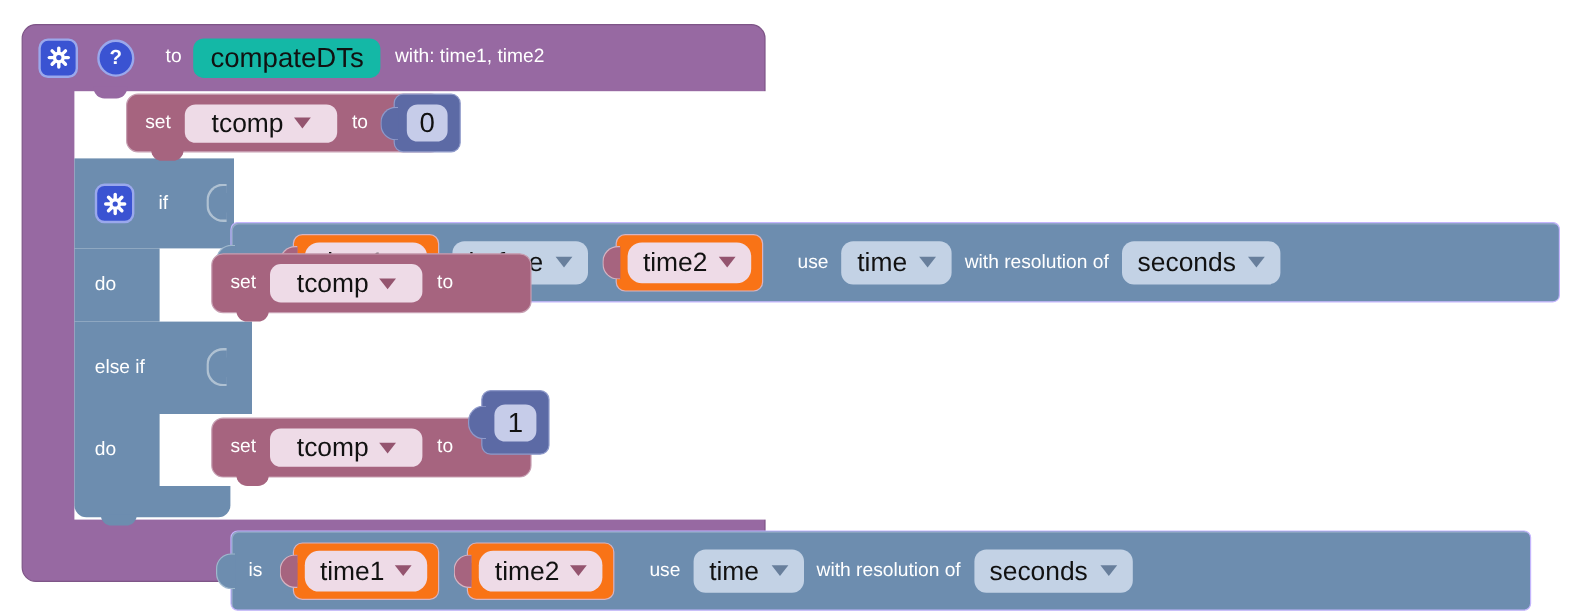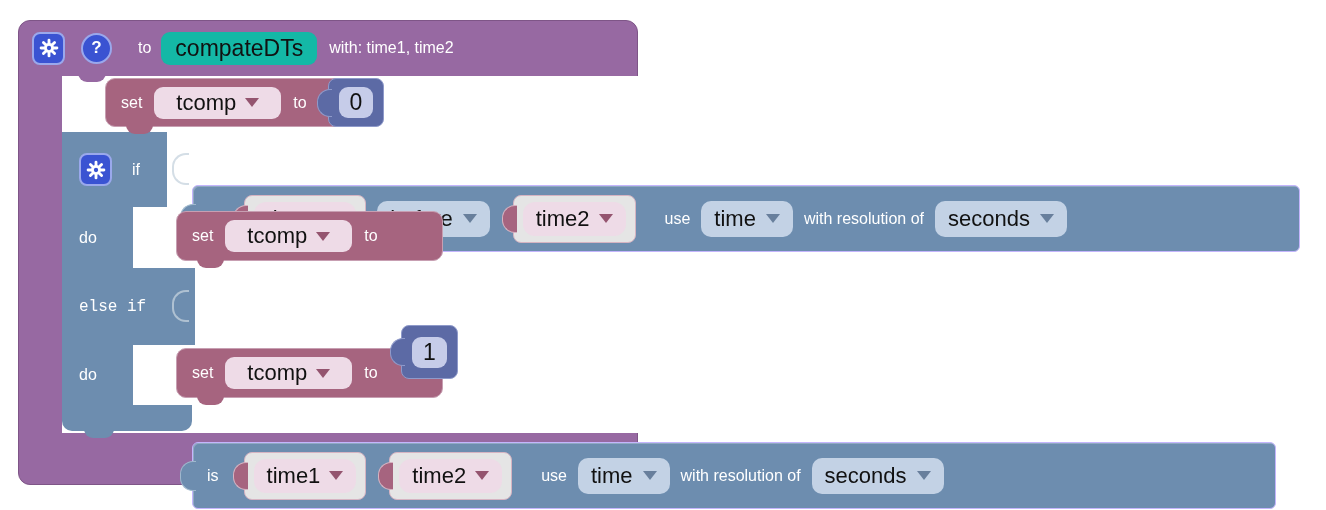--- a/index.html
+++ b/index.html
@@ -30,21 +30,21 @@
 
   
   .set-blk{background:#a6647f;border:1px solid #c79fb2;border-radius:10px;display:flex;
            align-items:center;padding:0 15px;gap:12px;z-index:4;margin-left:43px;}
   .set-blk::after{content:"";position:absolute;left:20px;bottom:-8px;width:27px;height:9px;
                   background:#a6647f;border-radius:0 0 9px 9px;}
   .fld-pink{background:#eedbe7;border-radius:9px;padding:3px 22px;display:flex;align-items:center;
             font-size:22px;color:#111;}
   .arr-pink{width:0;height:0;border-left:7px solid transparent;border-right:7px solid transparent;
             border-top:9px solid #94546f;margin-left:9px;}
-  .var-blk{position:relative;background:#e5e5e5;border:1px solid #d6b4c2;border-radius:8px;
+  .var-blk{position:relative;background:#f97316;border:1px solid #d6b4c2;border-radius:8px;
            padding:6px 9px;display:flex;align-items:center;z-index:5;}
   .var-blk::before{content:"";position:absolute;left:-12px;top:50%;transform:translateY(-50%);
                    width:14px;height:26px;background:#a6647f;border-radius:13px 0 0 13px;
                    border:1px solid #d6b4c2;border-right:none;}
   .var-blk .fld-pink{border-radius:12px;padding:4px 13px;}
 
   
   .num-blk{position:relative;background:#5c6aa5;border:1px solid #8f9aca;border-radius:8px;
            display:flex;align-items:center;justify-content:center;z-index:5;}
   .num-blk::before{content:"";position:absolute;left:-12px;top:50%;transform:translateY(-50%);
@@ -109,21 +109,21 @@
     <span class="fld-pink">
       <span>tcomp</span>
       <span class="arr-pink"></span>
     </span>
     <span class="lbl">to</span>
   </div>
   <div class="abs num-blk" style="left:328px;top:78px;width:56px;height:49px;">
     <span class="num-fld">0</span>
   </div>
 
-  <div class="abs if-part if-row-label" style="left:62px;top:132px;width:105px;height:75px;">
+  <div class="abs if-part if-row-label" style="left:62px;top:132px;width:133px;height:75px;">
     <div class="icon-gear">
       <svg width="20" height="20" viewBox="-12 -12 24 24">
         <g stroke="#fff" stroke-width="3.4" stroke-linecap="round">
           <line x1="0" y1="-6" x2="0" y2="-9.5"></line>
             <line x1="0" y1="6" x2="0" y2="9.5"></line>
           <line x1="-6" y1="0" x2="-9.5" y2="0"></line>
             <line x1="6" y1="0" x2="9.5" y2="0"></line>
           <line x1="-4.2" y1="-4.2" x2="-6.7" y2="-6.7"></line>
             <line x1="4.2" y1="4.2" x2="6.7" y2="6.7"></line>
           <line x1="-4.2" y1="4.2" x2="-6.7" y2="6.7"></line>
@@ -175,21 +175,21 @@
     <span class="fld-pink">
       <span>tcomp</span>
       <span class="arr-pink"></span>
     </span>
     <span class="lbl">to</span>
   </div>
   <div class="abs num-blk" style="left:401px;top:209px;width:57px;height:54px;">
     <span class="num-fld">1</span>
   </div>
 
-  <div class="abs if-part if-row-label" style="left:62px;top:268px;width:133px;height:77px;font-family:Liberation Mono, monospace;">
+  <div class="abs if-part if-row-label" style="left:62px;top:268px;width:148px;height:77px;">
     <span class="lbl">else if</span>
   </div>
   <div class="abs socket" style="left:172px;top:290px;"></div>
 
   <div class="abs is-blk" style="left:192px;top:272px;width:1084px;height:67px;">
     <span class="lbl">is</span>
     <span class="var-blk" style="margin-left:14px;">
       <span class="fld-pink">
         <span>time1</span>
         <span class="arr-pink"></span>

